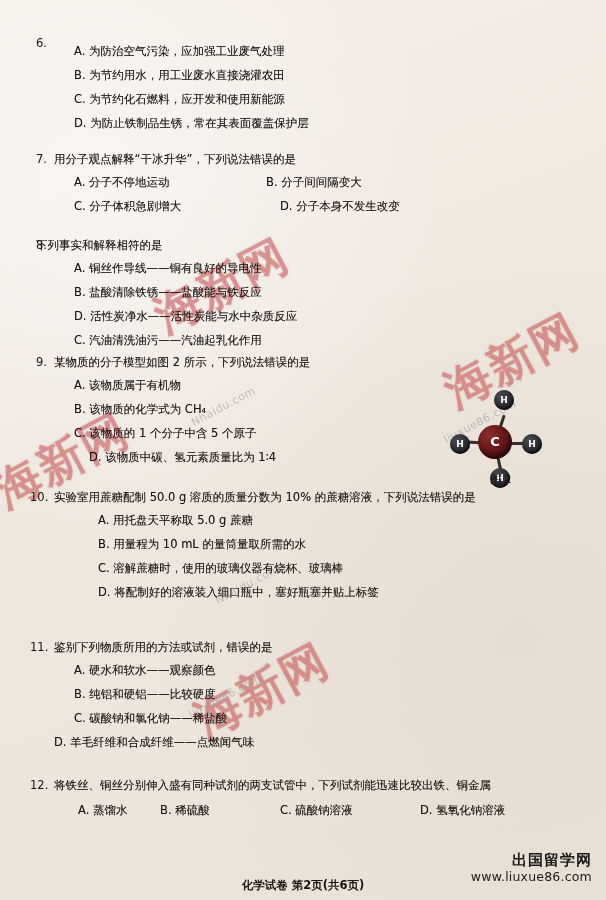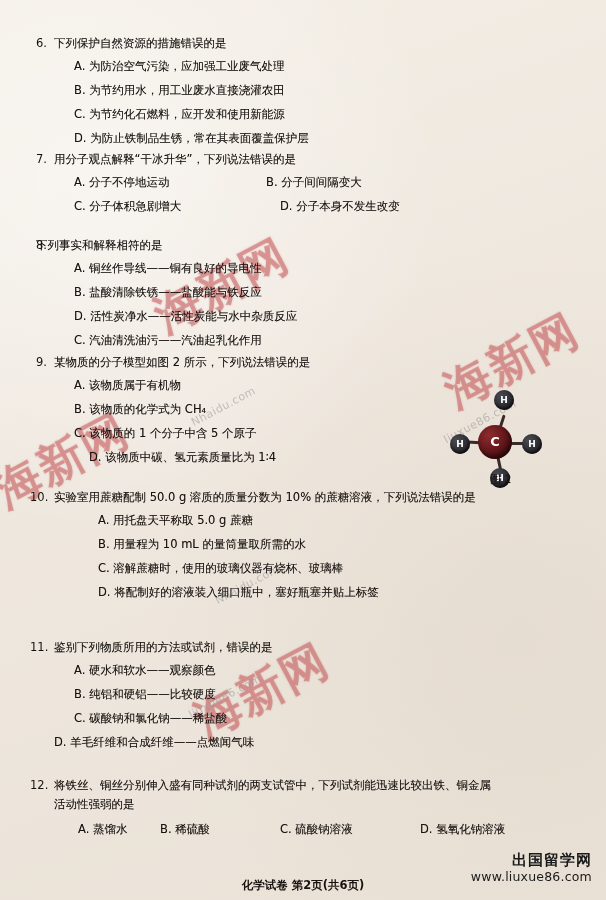--- a/index.html
+++ b/index.html
@@ -155,21 +155,20 @@
   <div class="watermark wm-big" style="left:190px; top:660px;">海新网</div>
   <div class="watermark wm-small" style="left:188px; top:400px;">Nhaidu.com</div>
   <div class="watermark wm-small" style="left:212px; top:578px;">Nhaidu.com</div>
   <div class="watermark wm-small" style="left:440px; top:415px;">liuxue86.com</div>
   <div class="watermark wm-small" style="left:185px; top:690px;">liuxue86.com</div>
 
   <div class="content">
 
     <div class="qblock" style="left:36px; top:36px;">
       <div class="qnum" style="left:0px; top:0px;">6.</div>
-      <div class="qline" style="margin-left:18px;">下列保护自然资源的措施错误的是</div>
       <div class="qline" style="margin-left:38px; margin-top:8px;">A. 为防治空气污染，应加强工业废气处理</div>
       <div class="qline" style="margin-left:38px; margin-top:9px;">B. 为节约用水，用工业废水直接浇灌农田</div>
       <div class="qline" style="margin-left:38px; margin-top:9px;">C. 为节约化石燃料，应开发和使用新能源</div>
       <div class="qline" style="margin-left:38px; margin-top:9px;">D. 为防止铁制品生锈，常在其表面覆盖保护层</div>
     </div>
 
     <div class="qblock" style="left:36px; top:152px;">
       <div class="qnum" style="left:0px; top:0px;">7.</div>
       <div class="qline" style="margin-left:18px;">用分子观点解释“干冰升华”，下列说法错误的是</div>
       <div style="position:relative; height:24px; margin-top:8px;">
@@ -229,21 +228,20 @@
       <div class="qline" style="margin-left:24px;">鉴别下列物质所用的方法或试剂，错误的是</div>
       <div class="qline" style="margin-left:44px; margin-top:8px;">A. 硬水和软水——观察颜色</div>
       <div class="qline" style="margin-left:44px; margin-top:9px;">B. 纯铝和硬铝——比较硬度</div>
       <div class="qline" style="margin-left:44px; margin-top:9px;">C. 碳酸钠和氯化钠——稀盐酸</div>
       <div class="qline" style="margin-left:24px; margin-top:9px;">D. 羊毛纤维和合成纤维——点燃闻气味</div>
     </div>
 
     <div class="qblock" style="left:30px; top:778px;">
       <div class="qnum" style="left:0px; top:0px;">12.</div>
       <div class="qline" style="margin-left:24px;">将铁丝、铜丝分别伸入盛有同种试剂的两支试管中，下列试剂能迅速比较出铁、铜金属</div>
-      <div class="qline" style="margin-left:24px; margin-top:4px;">活动性强弱的是</div>
       <div style="position:relative; height:22px; margin-top:10px;">
         <div class="qline" style="position:absolute; left:48px; top:0;">A. 蒸馏水</div>
         <div class="qline" style="position:absolute; left:130px; top:0;">B. 稀硫酸</div>
         <div class="qline" style="position:absolute; left:250px; top:0;">C. 硫酸钠溶液</div>
         <div class="qline" style="position:absolute; left:390px; top:0;">D. 氢氧化钠溶液</div>
       </div>
     </div>
 
     <div class="footer" style="top:878px;">化学试卷  第2页(共6页)</div>
 

